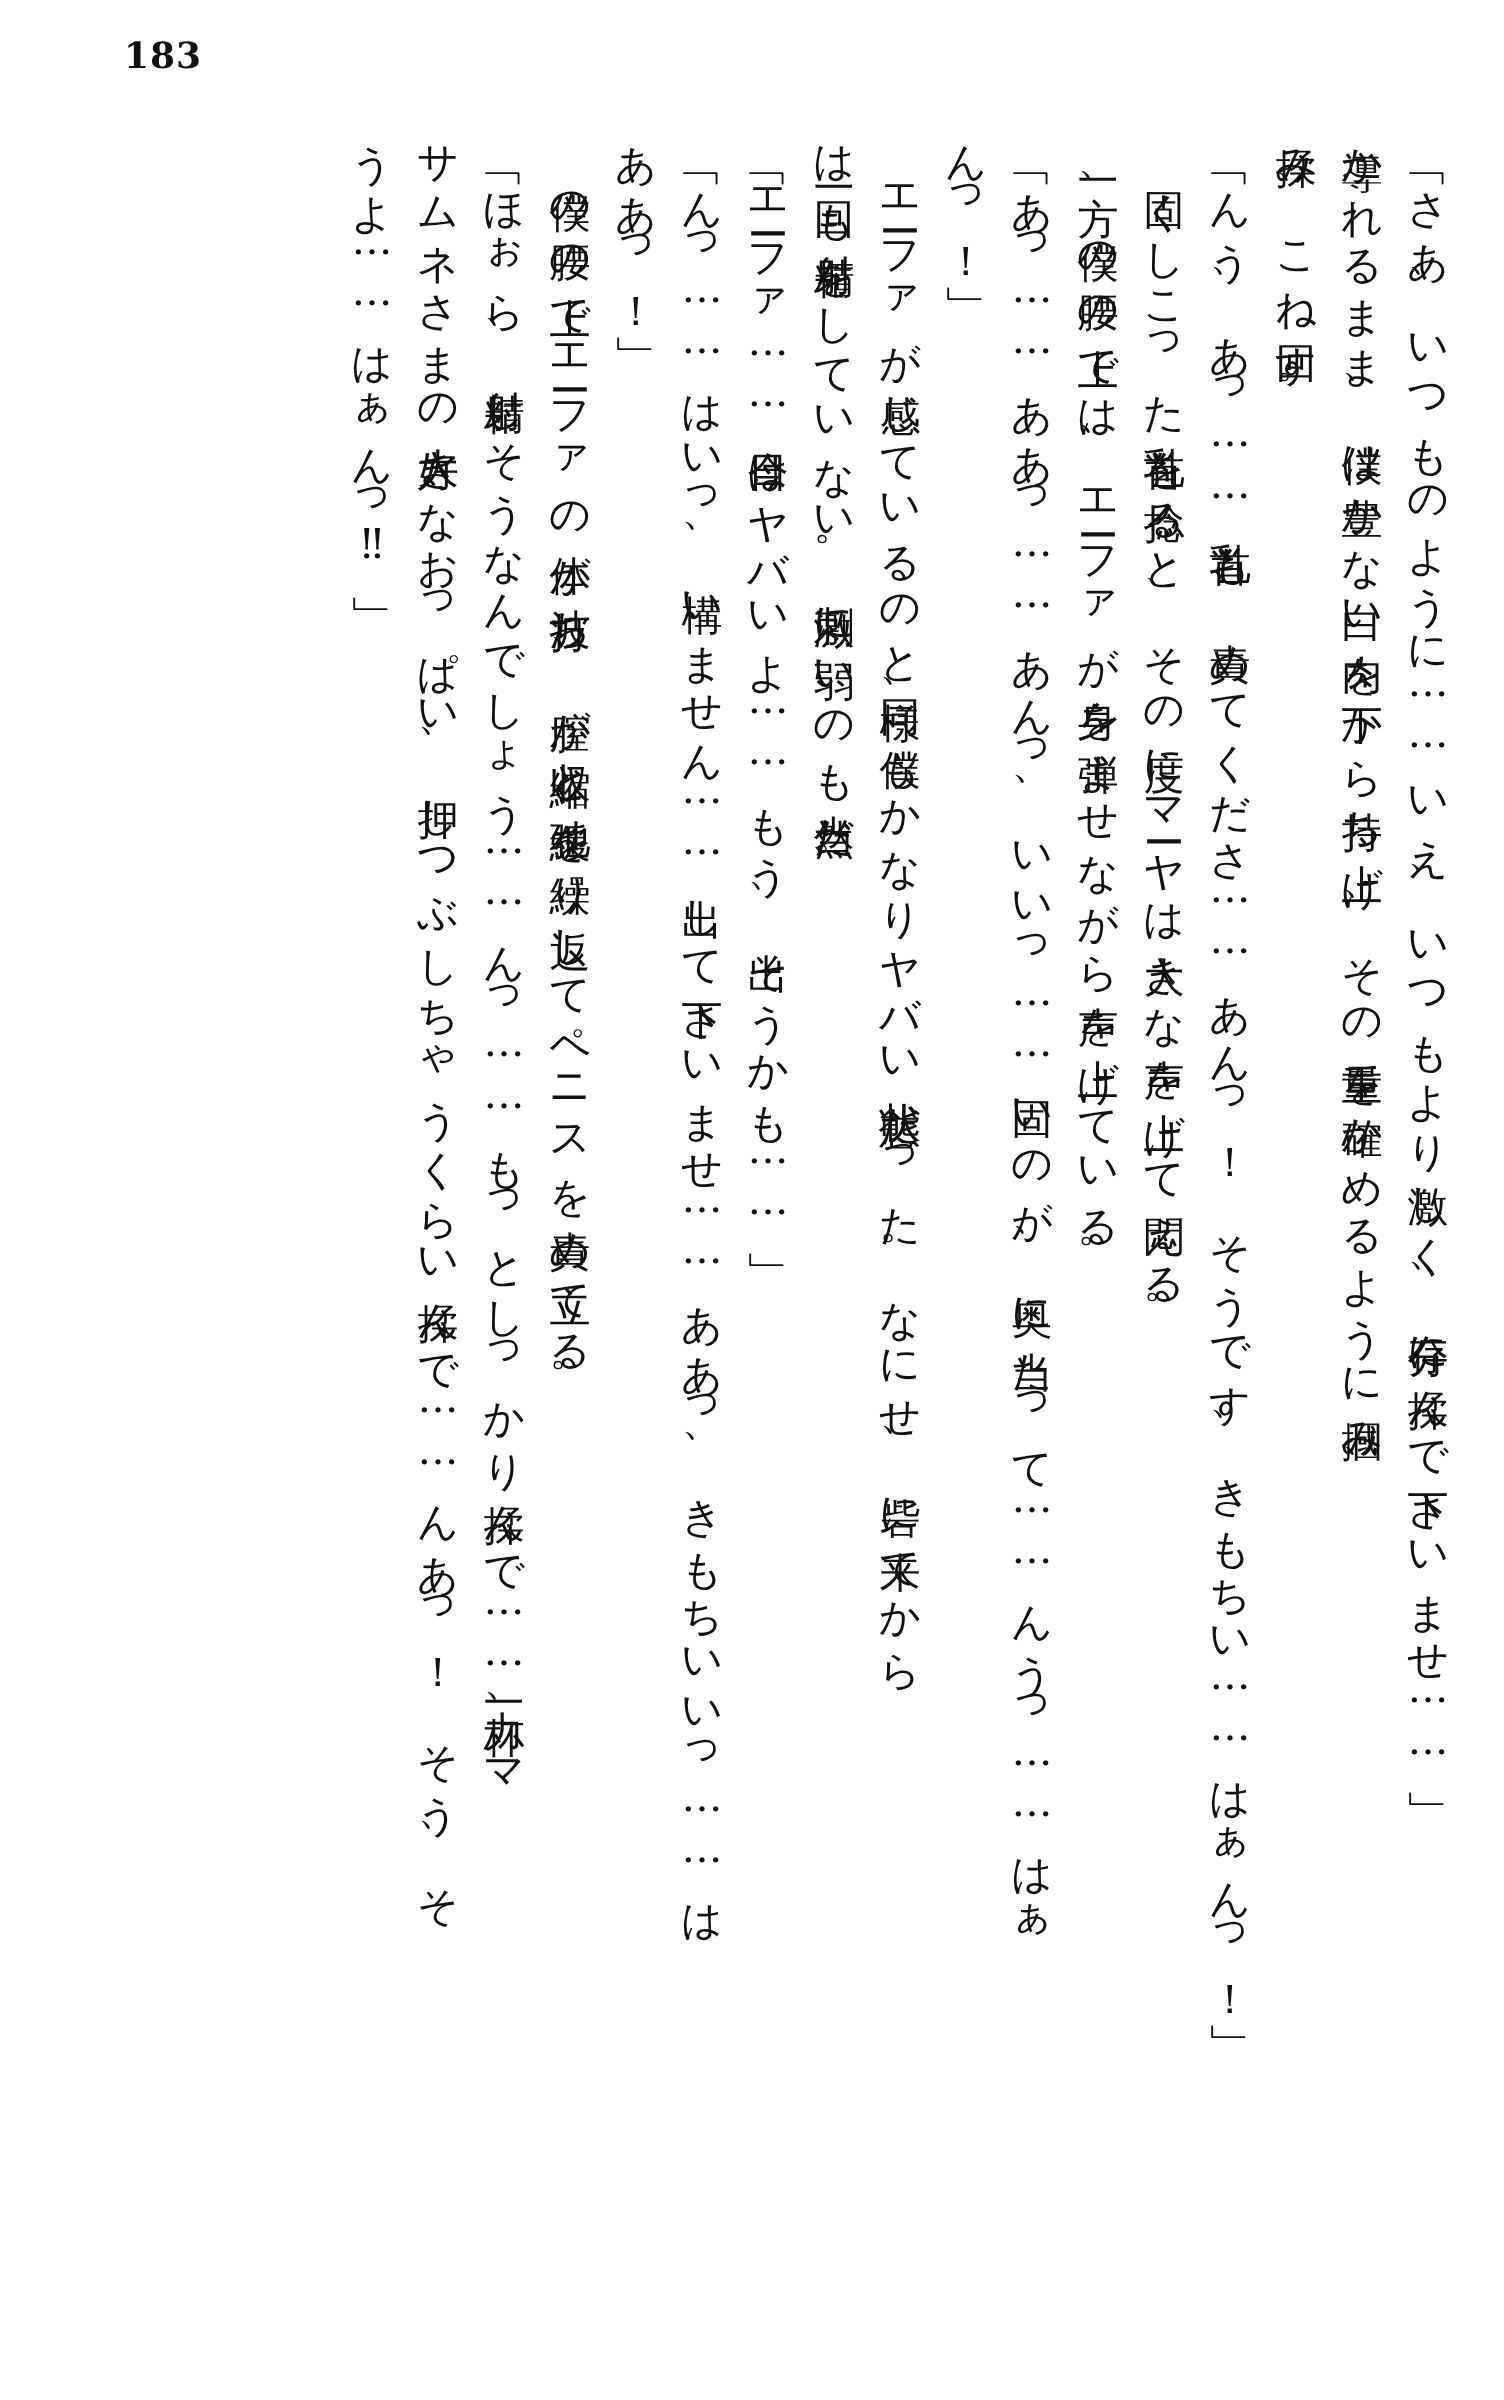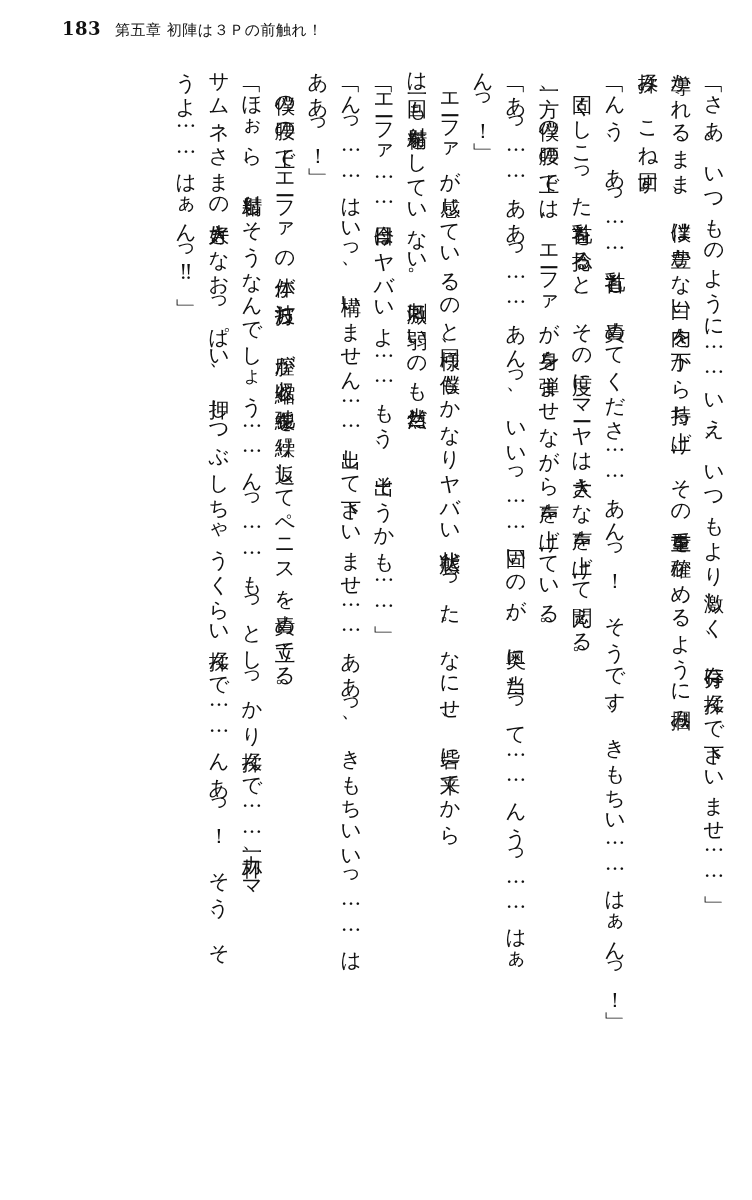--- a/index.html
+++ b/index.html
@@ -71,21 +71,20 @@
     box-sizing: border-box;
   }
 </style>
 </head>
 <body>
 
 <div class="page">
 
   <div class="page-header">
     <span class="folio">183</span>
-    <span class="running-head">第五章 初陣は３Ｐの前触れ！</span>
   </div>
 
   <div class="body-area">
       <div class="vline indent">「さあ、いつものように……いえ、いつもより激しく、存分に揉んで下さいませ……」</div>
       <div class="vline">導かれるまま、僕は豊かな白い肉を下から持ち上げ、その重量を確かめるように摑み、</div>
       <div class="vline">揉み、こね回す。</div>
       <div class="vline indent">「んう、あっ……乳首も、責めてくださ……あんっ！　そうです、きもちい……はぁんっ！」</div>
       <div class="vline indent">固くしこった乳首を捻ると、その度にマーヤは大きな声を上げて悶える。</div>
       <div class="vline indent">一方、僕の腰の上では、エーファが身を弾ませながら声を上げている。</div>
       <div class="vline indent">「あっ……ああっ……あんっ、いいっ……固いのが、奥に当たって……んうっ……はぁ</div>

